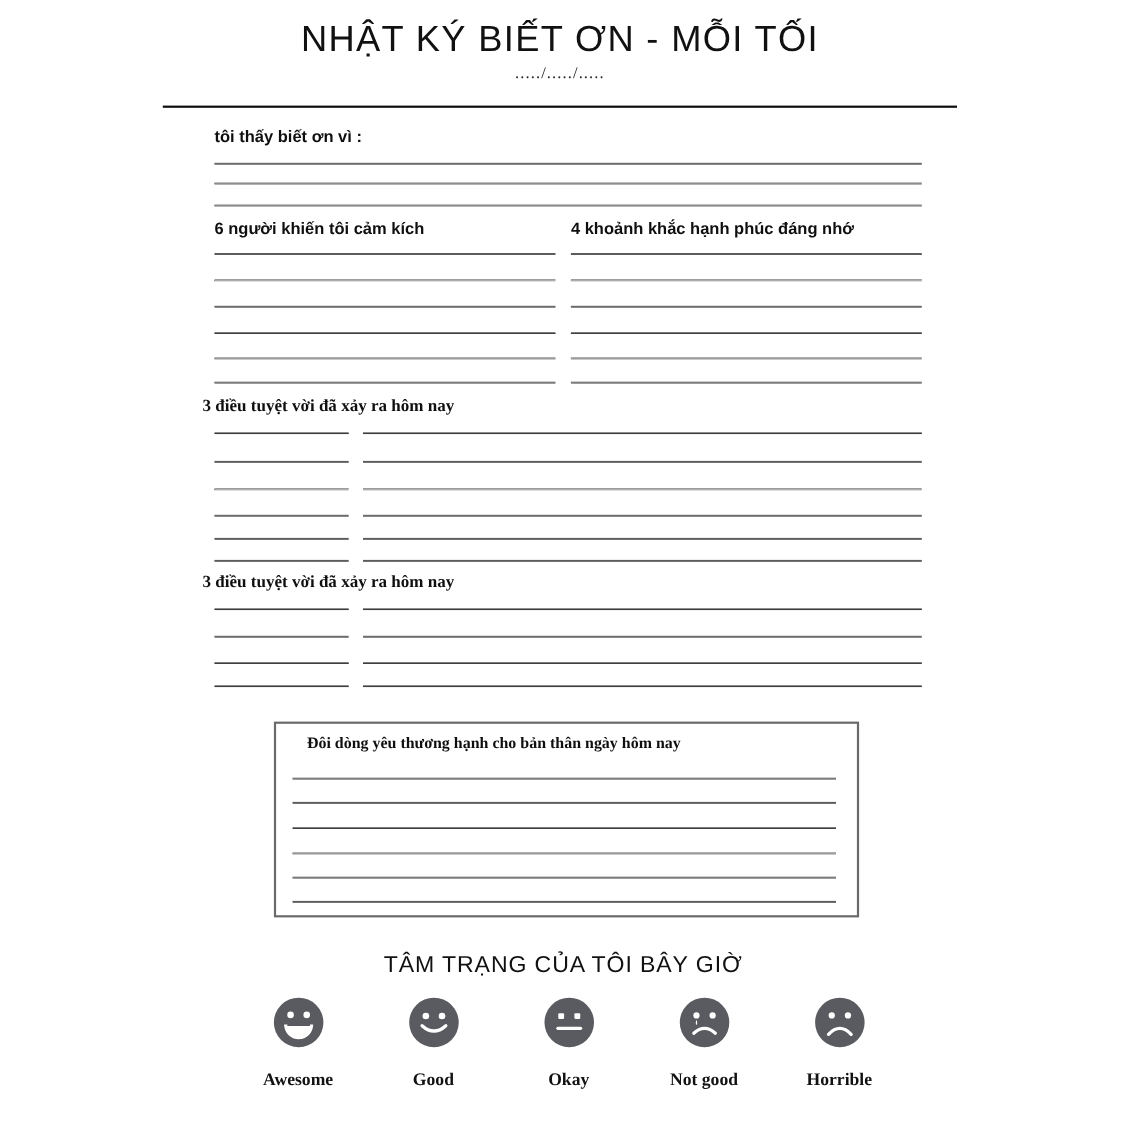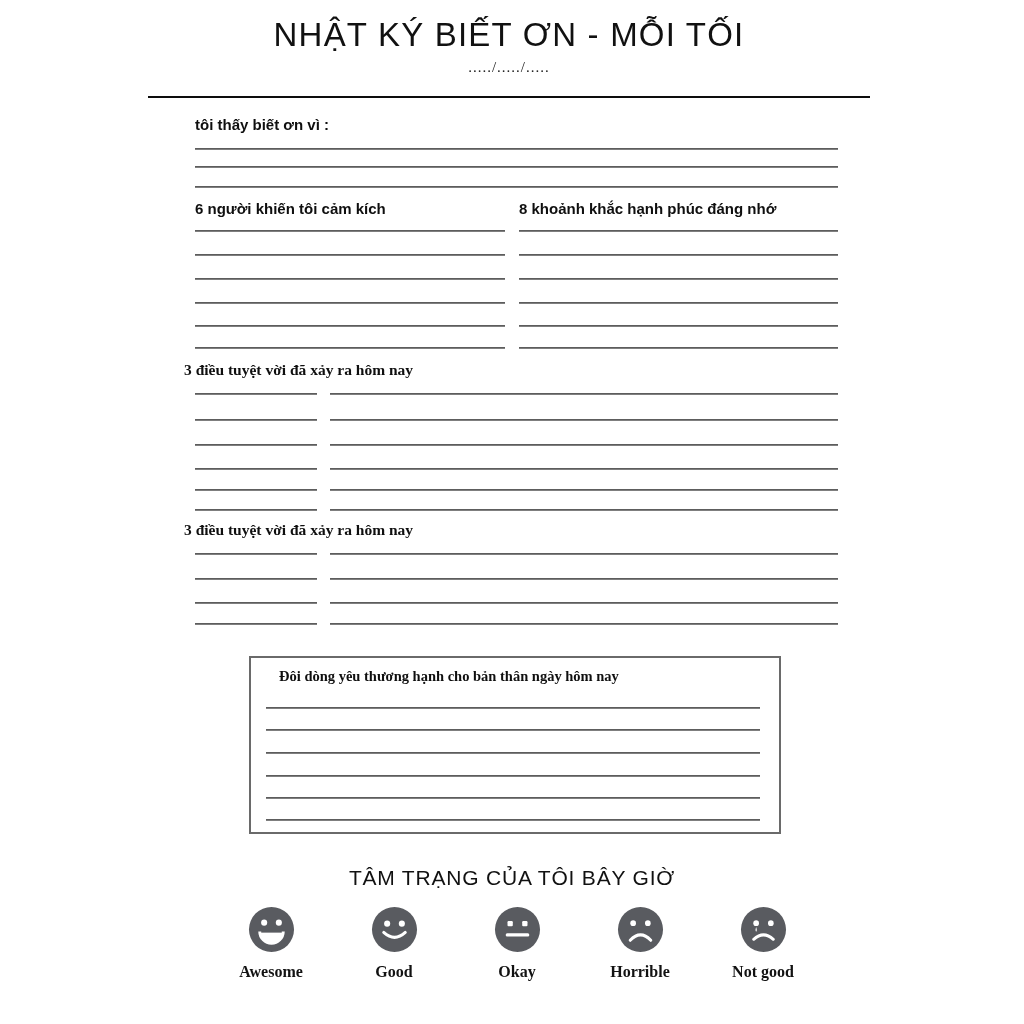--- a/index.html
+++ b/index.html
@@ -130,21 +130,21 @@
     display: flex;
     flex-direction: column;
     align-items: center;
   }
   .mood-face {
     width: 47px;
     height: 47px;
     display: block;
   }
   .mood-label {
-    margin-top: 10px;
+    margin-top: 20px;
     font-family: "Liberation Serif", "DejaVu Serif", serif;
     font-weight: bold;
     font-size: 16px;
     color: #121212;
     white-space: nowrap;
   }
 </style>
 </head>
 <body>
 
@@ -156,21 +156,21 @@
   </div>
   <div class="header-rule"></div>
 
   <div class="field-label" style="left:195px; top:116px;">tôi thấy biết ơn vì :</div>
 
   <div class="rule" style="left:195px; top:148px; width:643px;"></div>
   <div class="rule" style="left:195px; top:166px; width:643px;"></div>
   <div class="rule" style="left:195px; top:186px; width:643px;"></div>
 
   <div class="field-label" style="left:195px; top:200px;">6 người khiến tôi cảm kích</div>
-  <div class="field-label" style="left:519px; top:200px;">8 khoảnh khắc hạnh phúc đáng nhớ</div>
+  <div class="field-label" style="left:519px; top:200px;">4 khoảnh khắc hạnh phúc đáng nhớ</div>
 
   <div class="rule" style="left:195px; top:230px; width:310px;"></div>
   <div class="rule" style="left:195px; top:254px; width:310px;"></div>
   <div class="rule" style="left:195px; top:278px; width:310px;"></div>
   <div class="rule" style="left:195px; top:302px; width:310px;"></div>
   <div class="rule" style="left:195px; top:325px; width:310px;"></div>
   <div class="rule" style="left:195px; top:347px; width:310px;"></div>
 
   <div class="rule" style="left:519px; top:230px; width:319px;"></div>
   <div class="rule" style="left:519px; top:254px; width:319px;"></div>
@@ -250,31 +250,31 @@
         <path d="M13.5 29.5 H34.5" stroke="#ffffff" stroke-width="3.1" fill="none" stroke-linecap="round"></path>
       </svg>
       <div class="mood-label">Okay</div>
     </div>
 
     <div class="mood-item">
       <svg class="mood-face" viewBox="0 0 48 48">
         <circle cx="24" cy="24" r="23" fill="#595b60"></circle>
         <circle cx="16.5" cy="17.5" r="2.9" fill="#ffffff"></circle>
         <circle cx="31.5" cy="17.5" r="2.9" fill="#ffffff"></circle>
-        <path d="M13.5 35 Q24 24 34.5 35" stroke="#ffffff" stroke-width="3.1" fill="none" stroke-linecap="round"></path>
-      </svg>
-      <div class="mood-label">Horrible</div>
+        <path d="M16.5 21.5 Q15.2 25.2 16.5 26.4 Q17.8 25.2 16.5 21.5 Z" fill="#ffffff"></path>
+        <path d="M14 34 Q24 25 34 34" stroke="#ffffff" stroke-width="3" fill="none" stroke-linecap="round"></path>
+      </svg>
+      <div class="mood-label">Not good</div>
     </div>
 
     <div class="mood-item">
       <svg class="mood-face" viewBox="0 0 48 48">
         <circle cx="24" cy="24" r="23" fill="#595b60"></circle>
         <circle cx="16.5" cy="17.5" r="2.9" fill="#ffffff"></circle>
         <circle cx="31.5" cy="17.5" r="2.9" fill="#ffffff"></circle>
-        <path d="M16.5 21.5 Q15.2 25.2 16.5 26.4 Q17.8 25.2 16.5 21.5 Z" fill="#ffffff"></path>
-        <path d="M14 34 Q24 25 34 34" stroke="#ffffff" stroke-width="3" fill="none" stroke-linecap="round"></path>
-      </svg>
-      <div class="mood-label">Not good</div>
+        <path d="M13.5 35 Q24 24 34.5 35" stroke="#ffffff" stroke-width="3.1" fill="none" stroke-linecap="round"></path>
+      </svg>
+      <div class="mood-label">Horrible</div>
     </div>
 
   </div>
 
 </div>
 
 </body></html>

